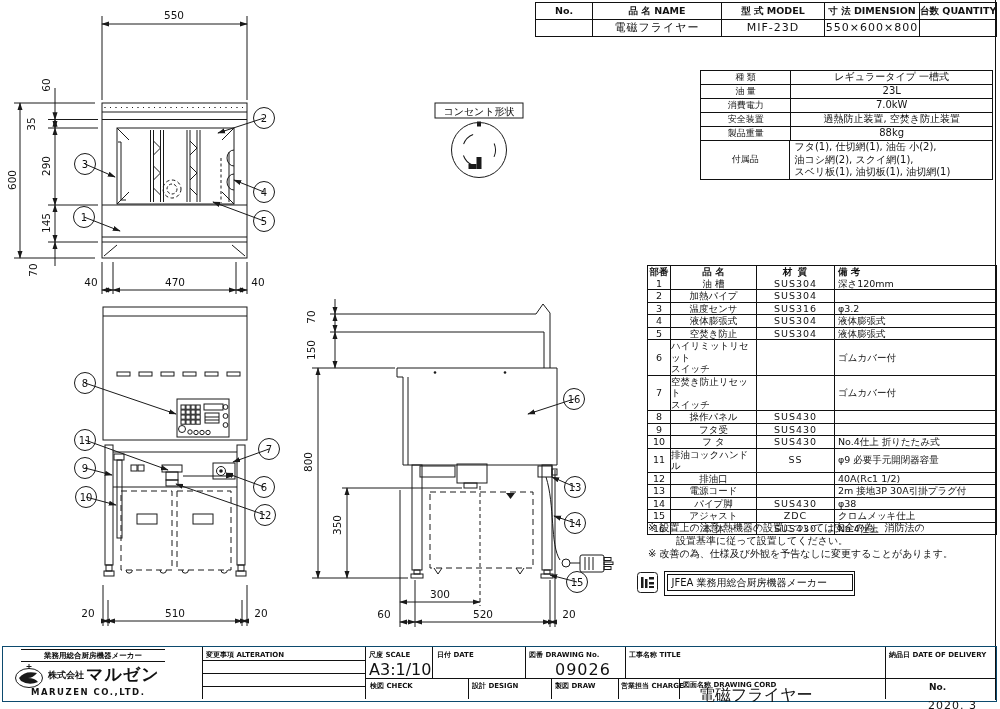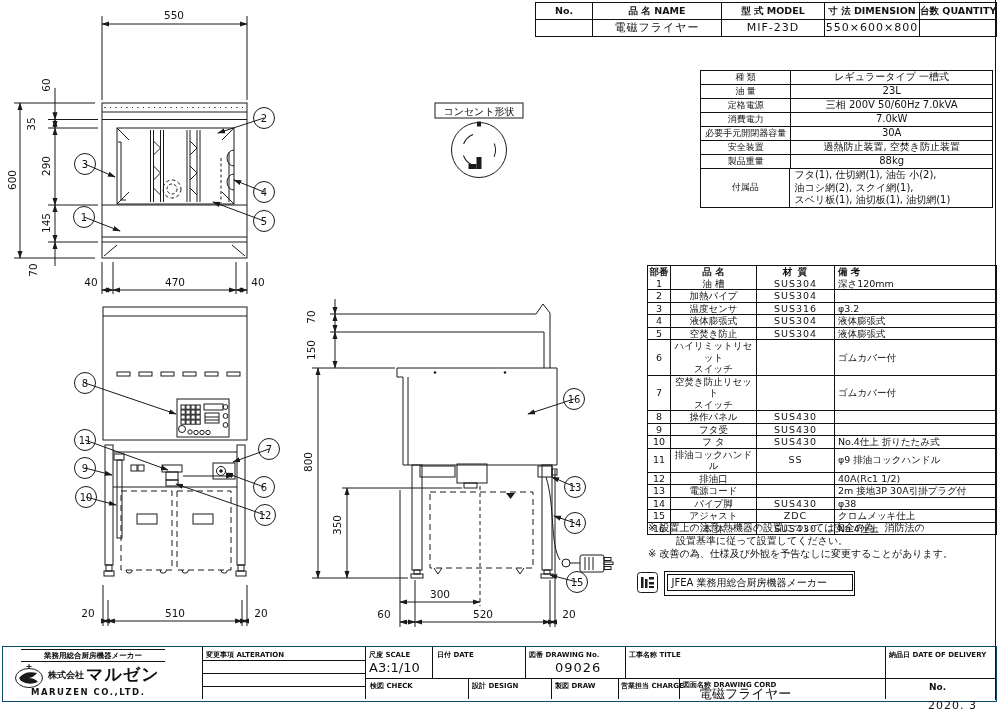--- a/index.html
+++ b/index.html
@@ -26,32 +26,32 @@
   .spec-row + .spec-row{border-top:1px solid #111;}
   .spec-label{width:90px;border-right:1px solid #111;font-size:9px;display:flex;align-items:center;justify-content:center;text-align:center;white-space:nowrap;overflow:hidden;font-family:Liberation Serif, serif;}
   .spec-value{width:200px;font-size:10px;display:flex;align-items:center;justify-content:center;text-align:center;white-space:pre-line;line-height:12.5px;min-height:12px;padding:0 1px;}
   .spec-row:last-of-type .spec-value{justify-content:flex-start;text-align:left;padding-left:4px;}
   
   .parts{left:647px;top:265px;width:348px;border:1px solid #111;font-size:9.5px;}
   .prow{display:flex;align-items:stretch;}
   .prow + .prow{border-top:1px solid #111;}
   .prow > div{border-right:1px solid #111;display:flex;align-items:center;justify-content:center;min-height:11.5px;line-height:11.5px;white-space:pre-line;overflow:hidden;}
   .prow > div:last-child{border-right:none;justify-content:flex-start;padding-left:3px;text-align:right;}
-  .p-no{width:22px;} .p-name{width:85px;text-align:center;} .p-mat{width:77px;letter-spacing:1px;} .p-note{width:158px;}
+  .p-no{width:22px;} .p-name{width:85px;text-align:left;} .p-mat{width:77px;letter-spacing:1px;} .p-note{width:158px;}
   .phead > div{font-weight:bold;}
   
   .notes{left:648px;top:521px;width:347px;font-size:10px;line-height:13px;}
   .notes .indent{padding-left:28px;}
   .jfea-box{left:664px;top:571px;width:186px;height:20px;border:1px solid #111;padding:1.5px;}
   .jfea-inner{border:1px solid #111;height:15px;font-size:10px;line-height:15px;padding-left:4px;white-space:nowrap;overflow:hidden;}
   
   .tblock{left:2px;top:646px;width:993px;height:54px;border:1px solid #0c4a6e;}
   .tb-line{position:absolute;background:#111;}
   .tb-label{position:absolute;font-size:7px;font-weight:bold;white-space:nowrap;}
-  .tb-value{position:absolute;font-size:13px;white-space:nowrap;}
+  .tb-value{position:absolute;font-size:16px;white-space:nowrap;}
   .company{position:absolute;left:0;top:0;width:199px;height:52px;}
   .tagline{position:absolute;left:18px;top:2px;width:144px;border-top:1px solid #111;border-bottom:1px solid #111;font-size:7.5px;font-weight:bold;text-align:center;line-height:11px;white-space:nowrap;}
   .logorow{position:absolute;left:10px;top:16px;display:flex;}
   .kk{font-size:9px;font-weight:bold;margin:6px 2px 0 3px;}
   .maruzen{font-size:17px;font-weight:bold;letter-spacing:1px;}
   .men{position:absolute;left:28px;top:40px;font-size:8.5px;font-weight:bold;letter-spacing:1.5px;white-space:nowrap;}
   .datebr{left:928px;top:699px;font-size:11px;letter-spacing:1px;}
   .sheet-right{left:995px;top:0;width:1px;height:700px;background:#111;}
 </style>
 </head>
@@ -440,34 +440,26 @@
     <div class="spec-row">
       <div class="spec-label">種  類</div>
       <div class="spec-value">レギュラータイプ 一槽式</div>
     </div>
 
     <div class="spec-row">
       <div class="spec-label">油  量</div>
       <div class="spec-value">23L</div>
     </div>
 
-    <div class="spec-row">
-      <div class="spec-label">定格電源</div>
-      <div class="spec-value">三相 200V 50/60Hz 7.0kVA</div>
-    </div>
 
     <div class="spec-row">
       <div class="spec-label">消費電力</div>
       <div class="spec-value">7.0kW</div>
     </div>
 
-    <div class="spec-row">
-      <div class="spec-label">必要手元開閉器容量</div>
-      <div class="spec-value">30A</div>
-    </div>
 
     <div class="spec-row">
       <div class="spec-label">安全装置</div>
       <div class="spec-value">過熱防止装置, 空焚き防止装置</div>
     </div>
 
     <div class="spec-row">
       <div class="spec-label">製品重量</div>
       <div class="spec-value">88kg</div>
     </div>
@@ -558,21 +550,21 @@
         <div class="p-no">10</div>
         <div class="p-name">フ タ</div>
         <div class="p-mat">SUS430</div>
         <div class="p-note">No.4仕上 折りたたみ式</div>
       </div>
 
       <div class="prow">
         <div class="p-no">11</div>
         <div class="p-name">排油コックハンドル</div>
         <div class="p-mat">SS</div>
-        <div class="p-note">φ9 排油コックハンドル</div>
+        <div class="p-note">φ9 必要手元開閉器容量</div>
       </div>
 
       <div class="prow">
         <div class="p-no">12</div>
         <div class="p-name">排油口</div>
         <div class="p-mat"></div>
         <div class="p-note">40A(Rc1 1/2)</div>
       </div>
 
       <div class="prow">

